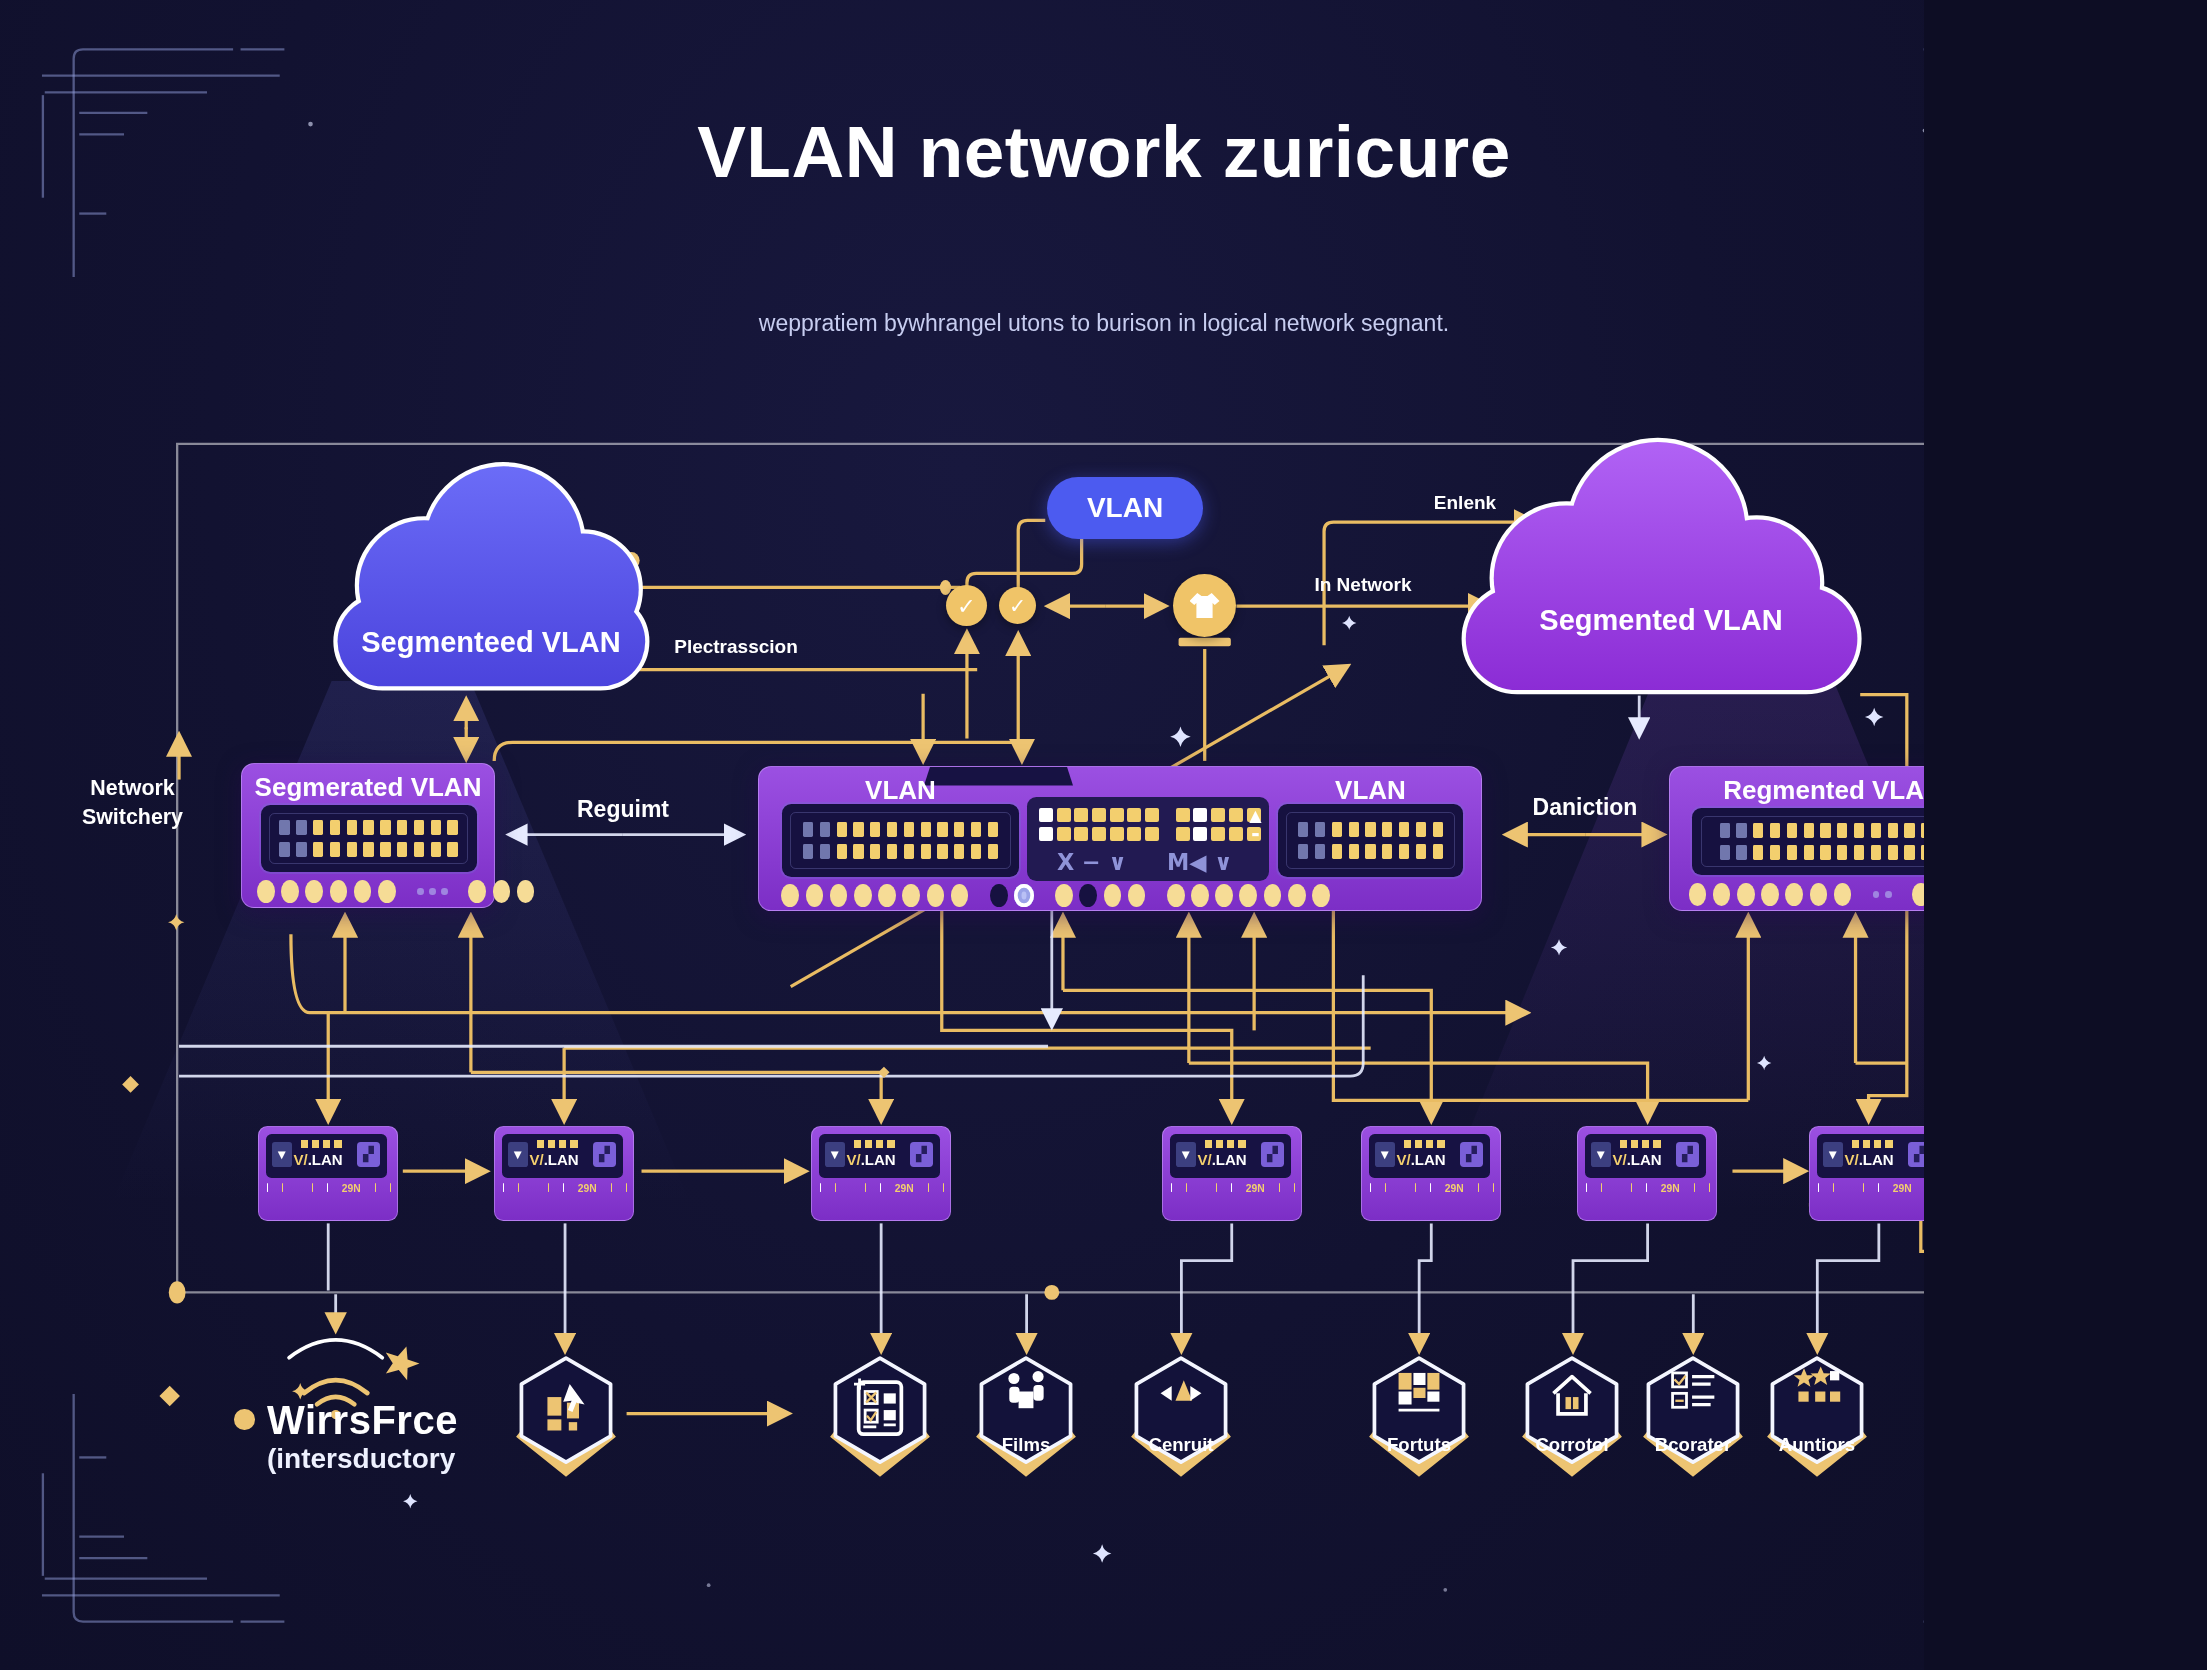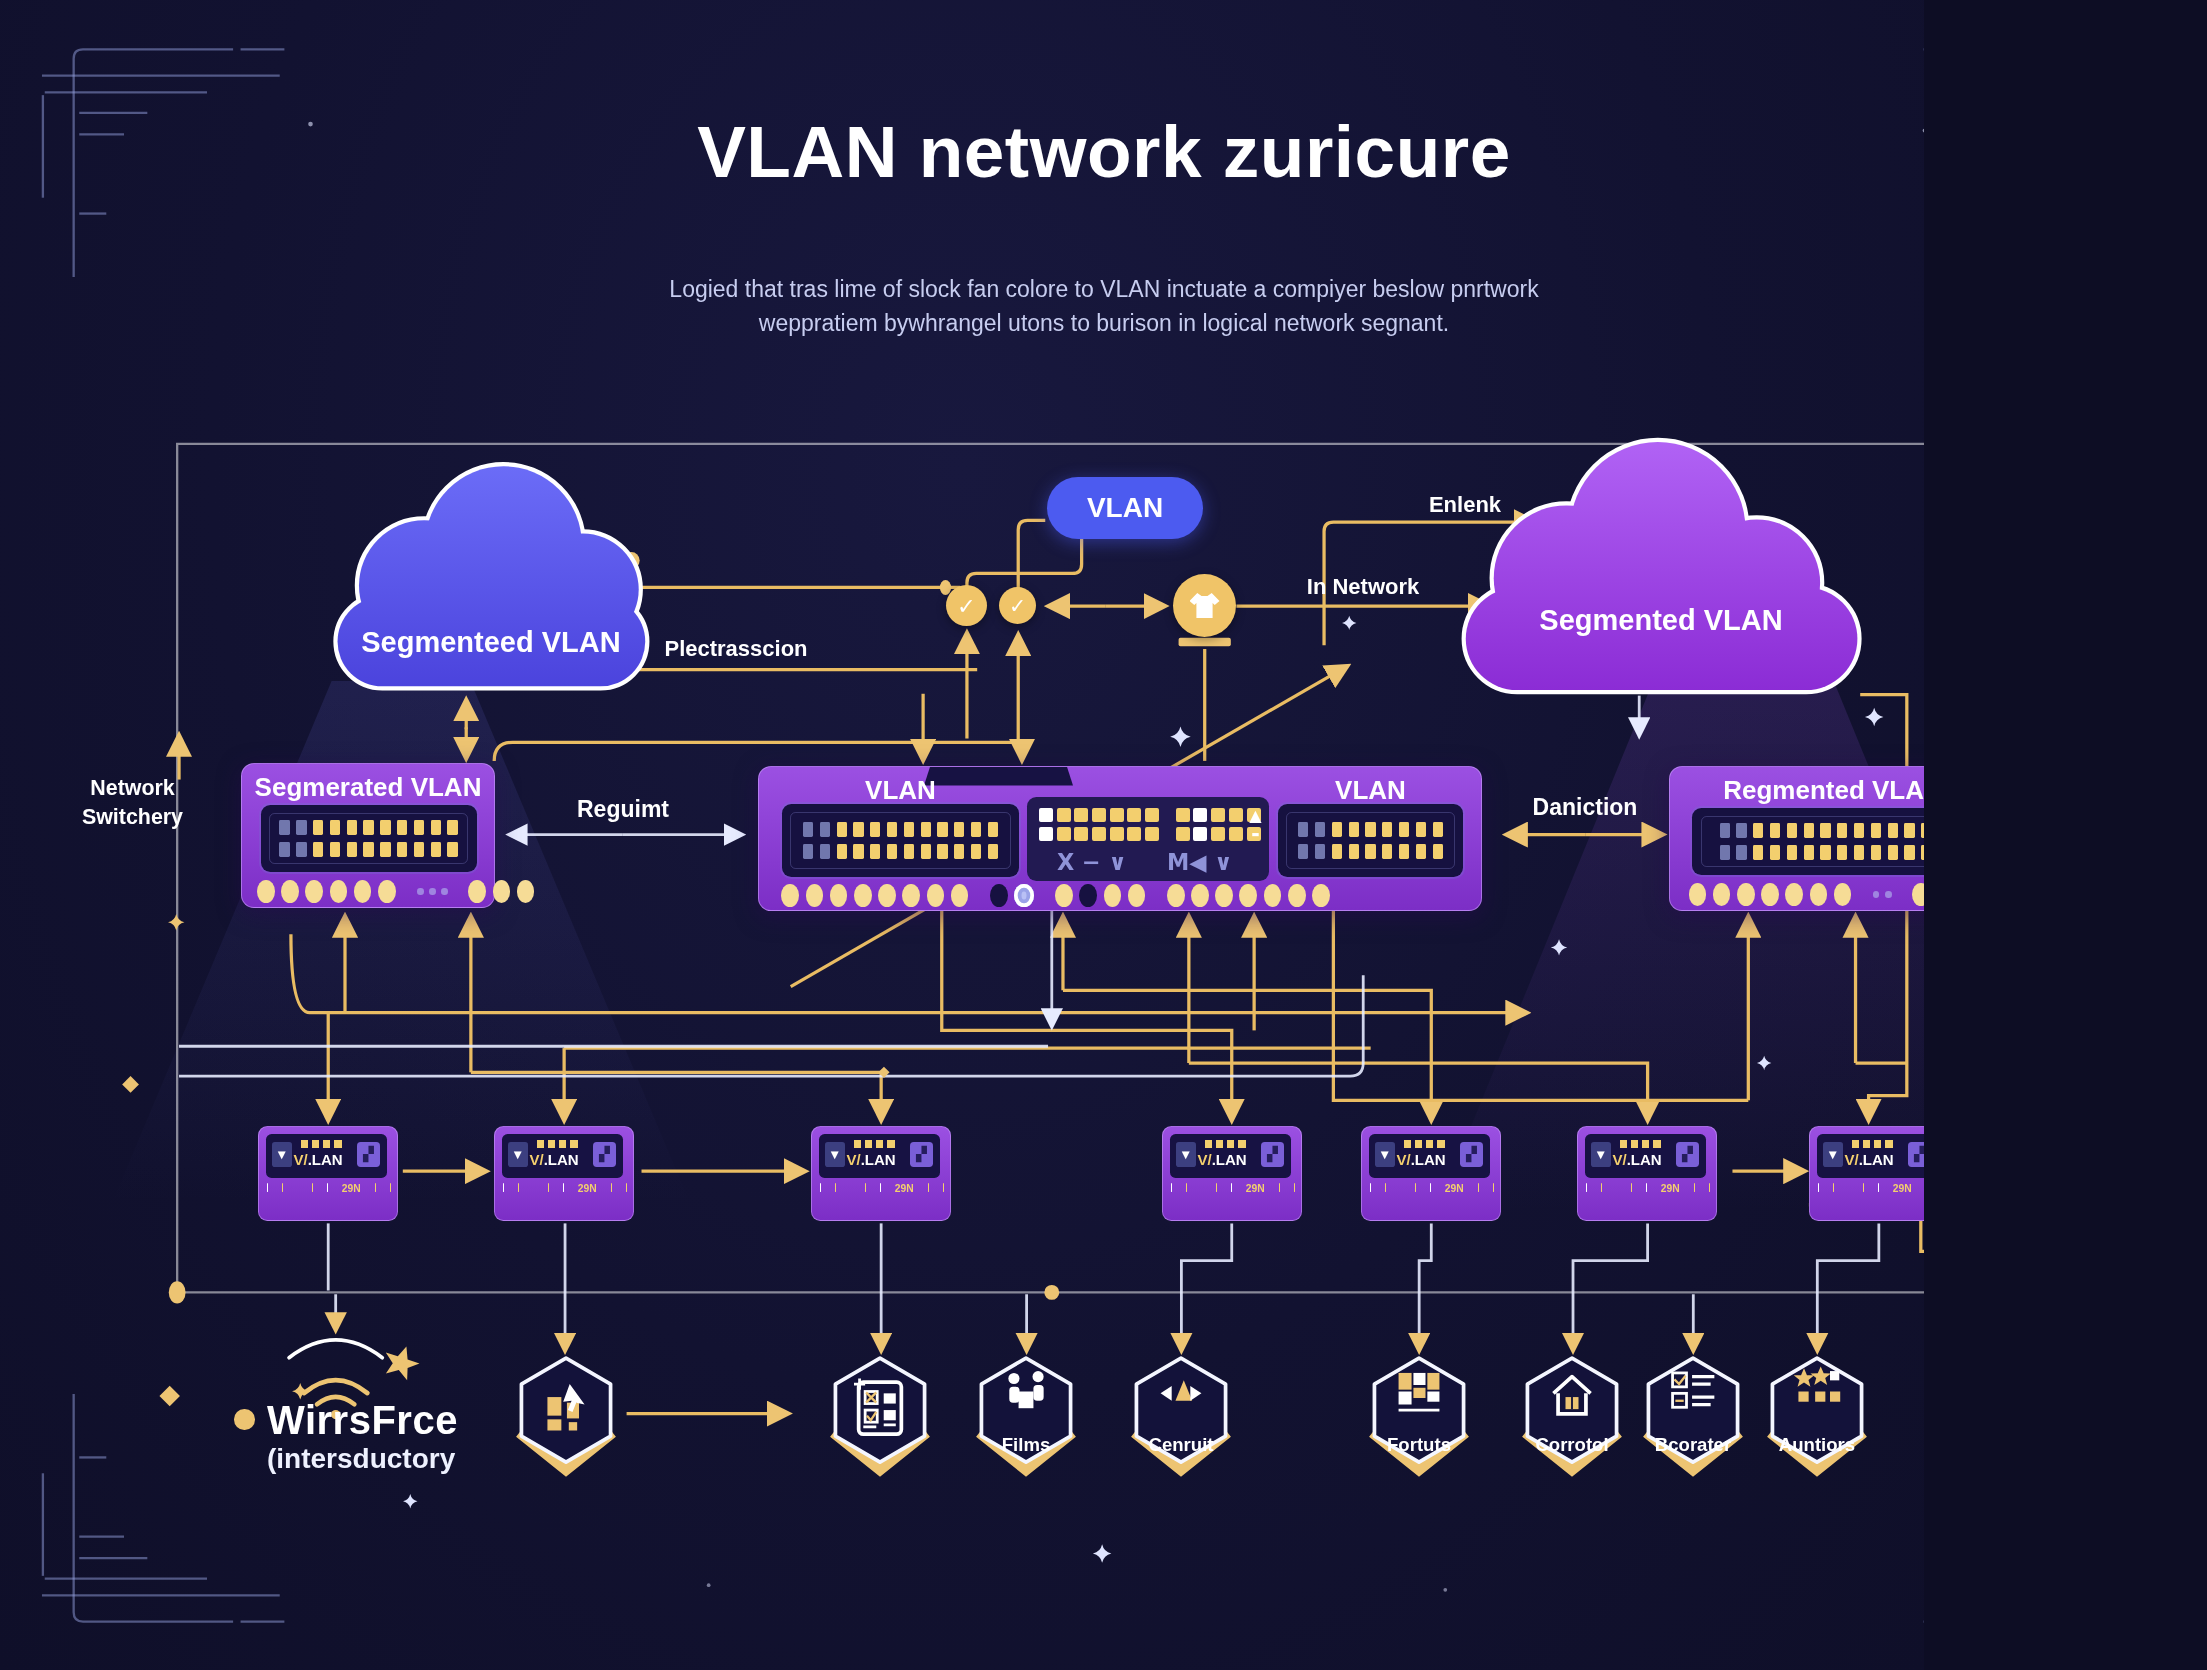--- a/index.html
+++ b/index.html
@@ -4,21 +4,21 @@
 <style>
   html,body{margin:0;padding:0;background:#0d0d24;}
   .stage{position:relative;width:1924px;height:1671px;overflow:hidden;
     background:radial-gradient(ellipse at 50% 28%,#18183e 0%,#121231 55%,#0f0f29 100%);
     font-family:"Liberation Sans",sans-serif;color:#fff;}
   .abs{position:absolute;}
   .ctr{transform:translateX(-50%);text-align:center;white-space:nowrap;}
   .title{font-size:73px;font-weight:bold;letter-spacing:0.5px;}
   .subtitle{font-size:32px;font-weight:bold;}
   .desc{font-size:23px;color:#c7cdf0;line-height:1.5;font-weight:500;}
-  .elabel{font-size:22px;font-weight:bold;color:#fff;}
+  .elabel{font-size:19px;font-weight:bold;color:#fff;}
   .cloudlbl{font-size:29px;font-weight:bold;}
   .pill{width:156px;height:62px;border-radius:31px;background:#4c5bf0;font-size:28px;font-weight:bold;
     text-align:center;line-height:62px;box-shadow:0 3.7px 17px rgba(76,91,240,.45);}
   .beam{pointer-events:none;}
   .swx{background:linear-gradient(180deg,#9b50e2,#7c2ec6);border:1.9px solid rgba(205,165,255,.55);
     border-radius:13px;box-sizing:border-box;box-shadow:0 5.6px 22.4px rgba(40,10,80,.5);}
   .swx .t{position:absolute;top:8.4px;font-size:26px;font-weight:bold;text-align:center;}
   .screen{position:absolute;background:#161140;border-radius:9.3px;box-shadow:0 0 0 1.9px rgba(120,110,210,.35);}
   .screen-in{position:absolute;inset:8.4px;border:1.9px solid rgba(150,150,230,.28);border-radius:5.6px;
     display:flex;align-items:center;justify-content:center;}
@@ -234,21 +234,20 @@
       <path transform="translate(189,989) scale(.8)" fill="#edc472" d="M0,-11 Q2,-2 11,0 Q2,2 0,11 Q-2,2 -11,0 Q-2,-2 0,-11 Z"></path>
       <path transform="translate(322,1492) scale(.8)" fill="#edc472" d="M0,-11 Q2,-2 11,0 Q2,2 0,11 Q-2,2 -11,0 Q-2,-2 0,-11 Z"></path>
       <circle cx="333" cy="133" r="2.5" opacity=".6"></circle>
         <circle cx="2064" cy="140" r="2" opacity=".6"></circle>
       <circle cx="760" cy="1700" r="2" opacity=".5"></circle>
         <circle cx="1550" cy="1705" r="2" opacity=".5"></circle>
     </g>
   </svg>
 
   <div class="abs ctr title" style="left:1104px;top:110px">VLAN network zuricure</div>
-  <div class="abs ctr desc" style="left:1104px;top:272px">Logied that tras lime of slock fan colore to VLAN inctuate a compiyer beslow pnrtwork</div>
   <div class="abs ctr desc" style="left:1104px;top:306px">weppratiem bywhrangel utons to burison in logical network segnant.</div>
 
   <div class="abs ctr cloudlbl" style="left:491px;top:626px">Segmenteed VLAN</div>
   <div class="abs ctr cloudlbl" style="left:1661px;top:604px">Segmented VLAN</div>
   <div class="abs pill" style="left:1047px;top:477px">VLAN</div>
 
   <div class="abs" style="left:58px;top:774px;width:149px;text-align:center;font-size:21.4px;font-weight:bold;line-height:29px;">
     <div>Network</div>
       <div>Switchery</div>
   </div>

